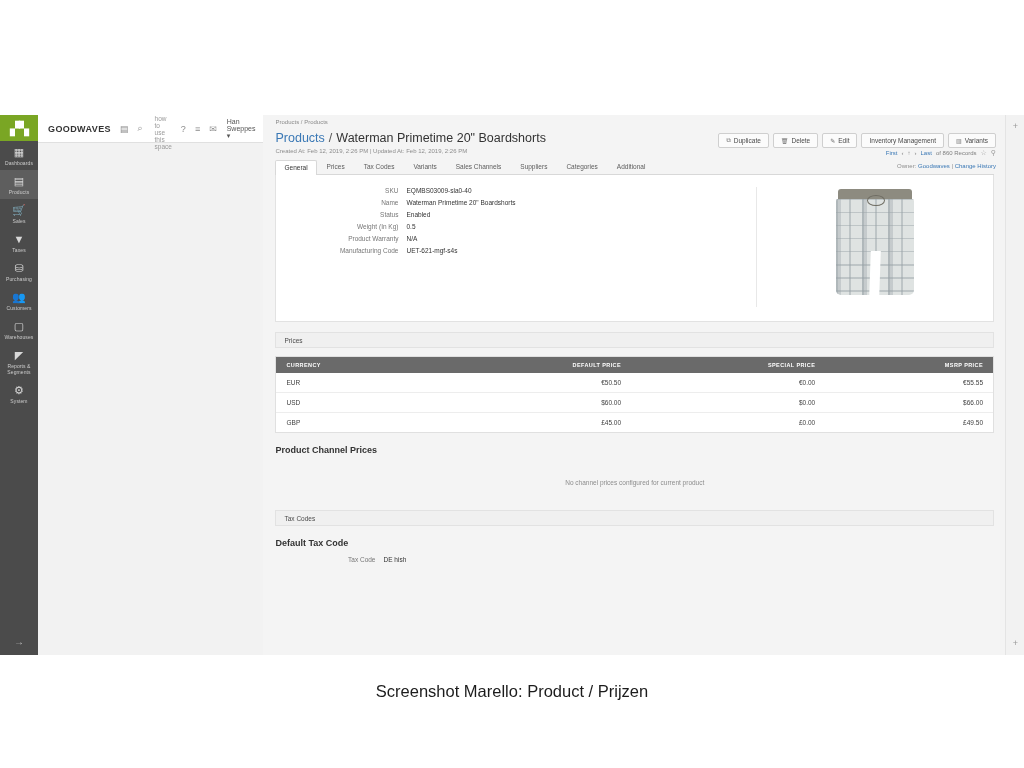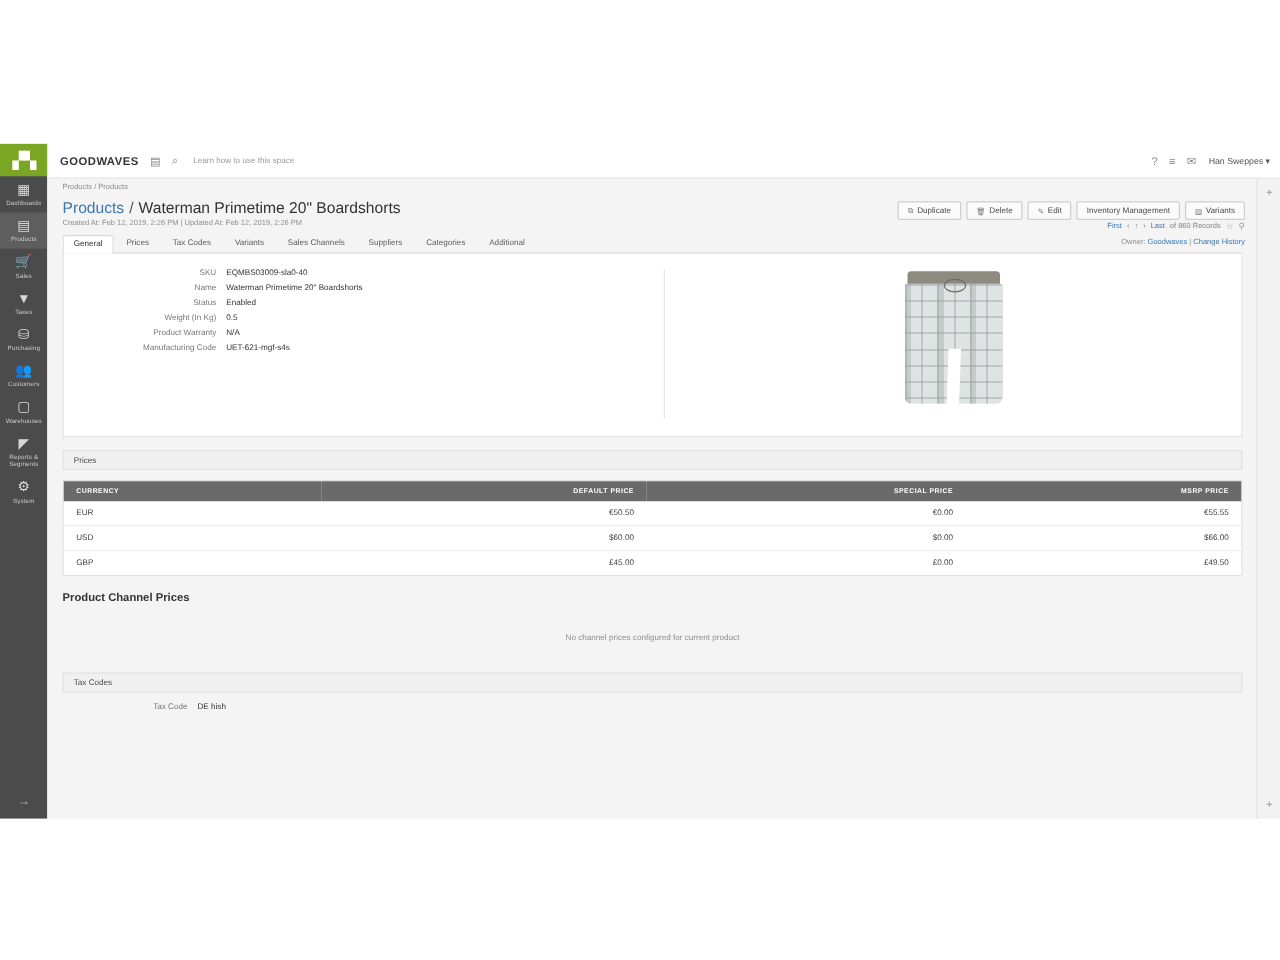--- a/index.html
+++ b/index.html
@@ -86,21 +86,21 @@
     text-align: center;
     padding-bottom: 8px;
     color: #bdbdbd;
     font-size: 10px;
   }
 
   
   #mainwrap {
     flex: 1 1 auto;
     display: flex;
-    flex-direction: column;
+    flex-direction: row;
     background: #f2f2f2;
     position: relative;
   }
 
   
   #topbar {
     height: 27px;
     background: #ffffff;
     border-bottom: 1px solid #e0e0e0;
     display: flex;
@@ -671,32 +671,34 @@
                   <td>£49.50</td>
                 </tr>
               </tbody>
             </table>
           </div>
 
           <div class="subhead">Product Channel Prices</div>
           <div class="emptynote">No channel prices configured for current product</div>
 
           <div class="sectionstrip">Tax Codes</div>
+          <div class="subhead">Default Tax Code</div>
           <div class="panel" style="border:none; background:transparent; margin-top:8px;">
             <div class="frow">
               <div class="flabel" style="width:100px;">Tax Code</div>
               <div class="fvalue">DE   hish</div>
             </div>
           </div>
 
         </div>
 
         <div id="rail">
           <div class="rail-btn" id="rail-top">+</div>
           <div class="rail-btn" id="rail-bottom">+</div>
         </div>
 
       </div>
     </div>
   </div>
 
+  <div id="caption">Screenshot Marello: Product / Prijzen</div>
 
 </div>
 
 </body></html>

